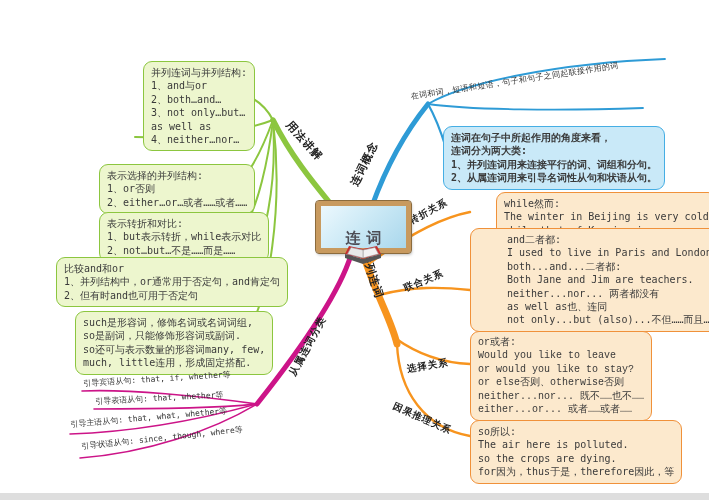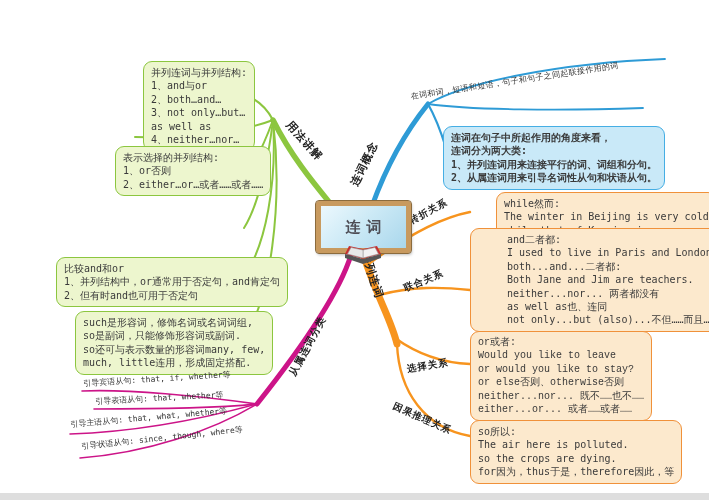--- a/index.html
+++ b/index.html
@@ -29,21 +29,21 @@
   .line-label {
     position:absolute; z-index:4; white-space:nowrap; color:#333;
     font-size:8px; transform-origin:0 0;
     font-family:"DejaVu Sans Mono","DejaVu Sans",sans-serif;
   }
   #center-node {
     position:absolute; left:316px; top:201px; width:95px; height:52px; z-index:5;
     background:linear-gradient(135deg,#ECF8FD 0%,#CDEAF6 45%,#A9D7EC 100%);
     border:5px solid #C89A5F; outline:1px solid #8B6B3D; border-radius:3px;
     box-shadow:1px 2px 3px rgba(0,0,0,0.25);
-    display:flex; align-items:center; justify-content:center;
+    display:flex; align-items:flex-end; justify-content:center;
   }
   #center-title { font-size:15px; font-weight:bold; color:#4d4d55; letter-spacing:6px; text-indent:6px; }
   #book-icon { position:absolute; left:342px; top:245px; z-index:6; }
   #bottom-strip { position:absolute; left:0; bottom:0; width:709px; height:7px; background:#DEDEDE; z-index:0; }
 </style>
 </head>
 <body>
 
 <div id="canvas">
 
@@ -92,23 +92,26 @@
   <div class="branch-label" style="left:347px; top:182px; transform:rotate(-64deg); color:#222;">连词概念</div>
   <div class="branch-label" style="left:372px; top:250px; transform:rotate(72deg); color:#222;">并列连词</div>
   <div class="branch-label" style="left:286px; top:372px; transform:rotate(-62deg); font-size:10px; color:#222;">从属连词分类</div>
 
   <div class="node-box green-box" style="left:143px; top:61px;">并列连词与并列结构:
 1、and与or
 2、both…and…
 3、not only…but…
 as well as
 4、neither…nor…</div>
-  <div class="node-box green-box" style="left:99px; top:146px;margin-left:16px;">表示选择的并列结构:
+  <div class="node-box green-box" style="left:99px; top:164px;">表示选择的并列结构:
 1、or否则
 2、either…or…或者……或者……</div>
+  <div class="node-box green-box" style="left:99px; top:212px;">表示转折和对比:
+1、but表示转折，while表示对比
+2、not…but…不是……而是……</div>
   <div class="node-box green-box" style="left:56px; top:257px;">比较and和or
 1、并列结构中，or通常用于否定句，and肯定句
 2、但有时and也可用于否定句</div>
   <div class="node-box green-box" style="left:75px; top:311px;">such是形容词，修饰名词或名词词组,
 so是副词，只能修饰形容词或副词.
 so还可与表示数量的形容词many, few,
 much, little连用，形成固定搭配.</div>
 
   <div class="line-label" style="left:410px; top:91px; transform:rotate(-8.5deg); letter-spacing:0.4px;">在词和词，短语和短语，句子和句子之间起联接作用的词</div>
   <div class="node-box blue-box" style="left:443px; top:126px;font-weight:bold;">连词在句子中所起作用的角度来看，

